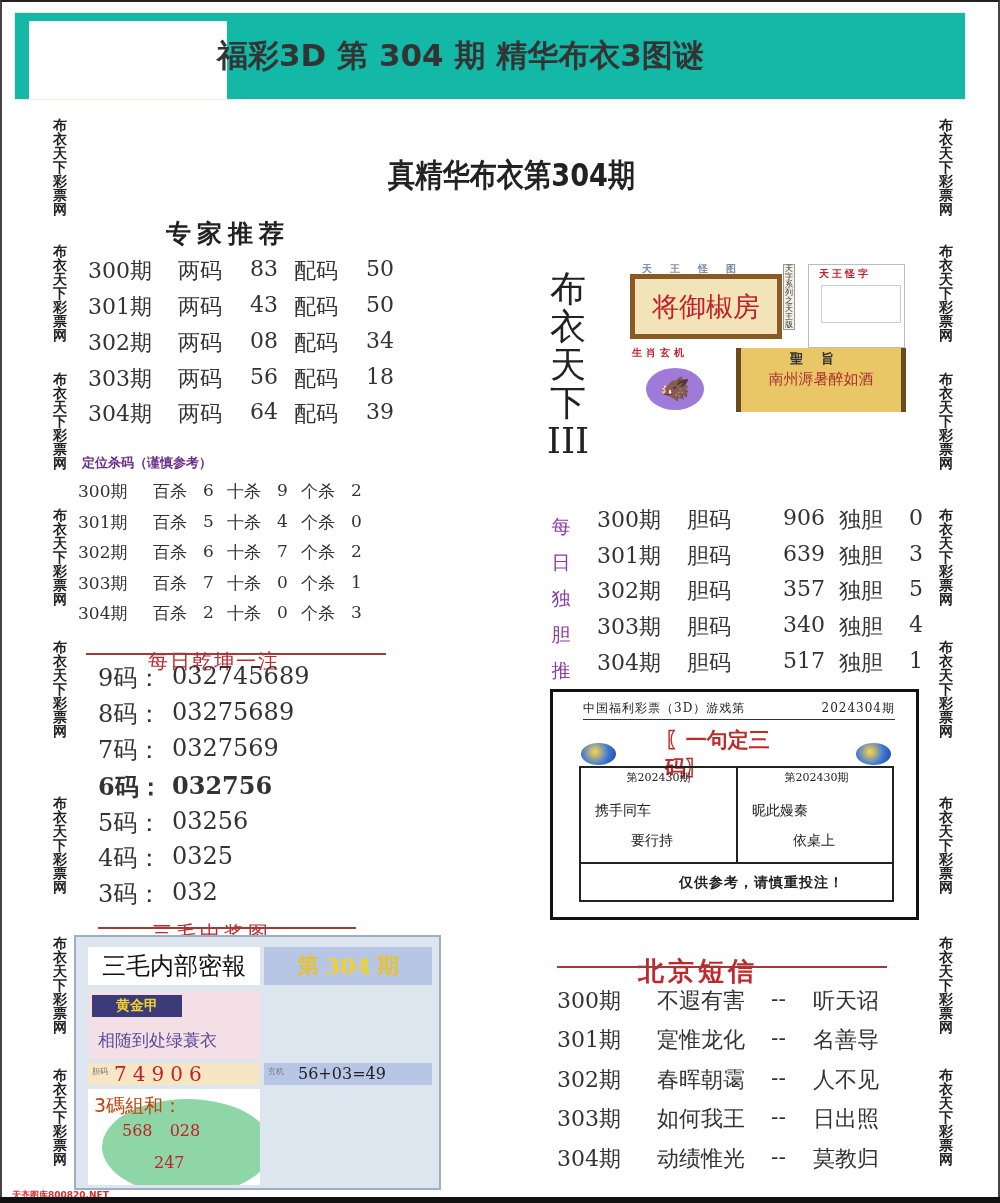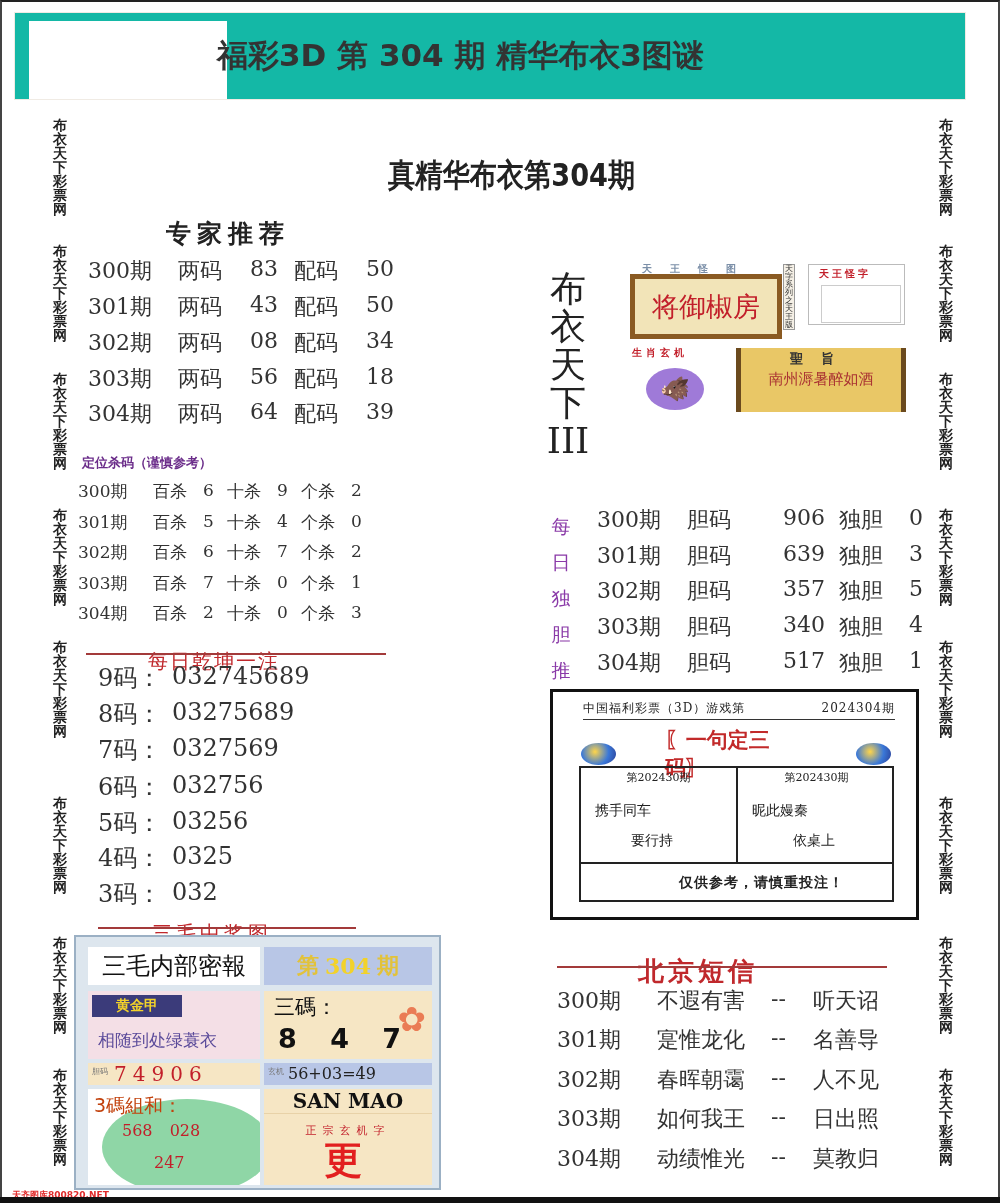--- a/index.html
+++ b/index.html
@@ -31,21 +31,21 @@
   .daily .row { left: 98px; font-size: 24px; color: #333; }
   .daily .lbl { width: 74px; }
 
   .bupin { position: absolute; left: 545px; top: 270px; width: 46px; font-family: "DejaVu Sans", sans-serif; font-size: 36px; line-height: 38px; color: #222; text-align: center; }
 
   .puzzle { position: absolute; left: 630px; top: 262px; width: 278px; height: 152px; }
   .pz-top-label { position: absolute; left: 12px; top: 0; font-size: 10px; color: #7b8fa8; letter-spacing: 18px; font-weight: bold; }
   .pz-main { position: absolute; left: 0; top: 12px; width: 152px; height: 65px; background: #f2e4b8; border: 5px solid #8a5a22; display: flex; align-items: center; justify-content: center; }
   .pz-main span { font-size: 27px; color: #c21f2a; font-family: "DejaVu Serif", serif; }
   .pz-vert { position: absolute; left: 153px; top: 2px; width: 12px; font-size: 8px; line-height: 8px; color: #333; text-align: center; background: #f5f0e6; border: 1px solid #999; }
-  .pz-right { position: absolute; left: 178px; top: 2px; width: 97px; height: 61px; border: 1px solid #bbb; background: #fff; }
+  .pz-right { position: absolute; left: 178px; top: 2px; width: 97px; height: 84px; border: 1px solid #bbb; background: #fff; }
   .pz-right .lbl { position: absolute; left: 10px; top: 2px; font-size: 10px; color: #c21f2a; letter-spacing: 3px; font-weight: bold; }
   .pz-right .box { position: absolute; left: 12px; top: 20px; width: 80px; height: 38px; border: 1px solid #ccc; }
   .pz-red-label { position: absolute; left: 2px; top: 84px; font-size: 10px; color: #c21f2a; letter-spacing: 4px; font-weight: bold; }
   .pz-pig { position: absolute; left: 16px; top: 106px; width: 58px; height: 42px; border-radius: 50%; background: #9f7ad8; display: flex; align-items: center; justify-content: center; font-size: 24px; color: #f2a0b8; }
   .pz-scroll { position: absolute; left: 106px; top: 86px; width: 170px; height: 64px; background: #e9c766; border-left: 5px solid #6b4a1e; border-right: 5px solid #6b4a1e; padding-left: 20px; }
   .pz-scroll .t1 { position: absolute; left: 0; width: 100%; top: 2px; text-align: center; font-size: 13px; font-weight: bold; letter-spacing: 18px; color: #333; }
   .pz-scroll .t2 { position: absolute; left: 0; width: 100%; top: 22px; text-align: center; font-size: 15px; color: #a33; }
 
   .dan-label { position: absolute; left: 546px; top: 508px; width: 30px; font-size: 19px; line-height: 36px; color: #8a3aa8; text-align: center; }
   .dan .row { left: 597px; font-size: 22px; color: #333; }
@@ -77,21 +77,21 @@
   .sm3 .sub { position: absolute; left: 10px; top: 38px; font-size: 17px; color: #5a4a9a; }
   .sm4 { left: 188px; top: 54px; width: 168px; height: 68px; background: #f6e6c4; }
   .sm4 .lab { position: absolute; left: 10px; top: 2px; font-family: "DejaVu Sans", sans-serif; font-size: 21px; color: #111; }
   .sm4 .digits { position: absolute; left: 14px; top: 32px; font-family: "DejaVu Sans", sans-serif; font-weight: bold; font-size: 27px; color: #111; word-spacing: 24px; }
   .sm4 .flower { position: absolute; right: 6px; top: 8px; font-size: 34px; color: #e8623a; opacity: 0.8; }
   .sm5 { left: 12px; top: 126px; width: 172px; height: 22px; background: #f6e6c4; }
   .sm5 .k { position: absolute; left: 4px; top: 3px; font-size: 8px; color: #777; }
   .sm5 .v { position: absolute; left: 26px; top: -1px; font-size: 20px; color: #c21f2a; letter-spacing: 6px; }
   .sm6 { left: 188px; top: 126px; width: 168px; height: 22px; background: #b8c6e6; }
   .sm6 .k { position: absolute; left: 4px; top: 3px; font-size: 8px; color: #777; }
-  .sm6 .v { position: absolute; left: 24px; top: 1px; font-size: 16px; color: #222; }
+  .sm6 .v { position: absolute; left: 34px; top: 1px; font-size: 16px; color: #222; }
   .sm7 { left: 12px; top: 152px; width: 172px; height: 96px; background: #fff; }
   .sm7 .oval { position: absolute; left: 14px; top: 10px; width: 170px; height: 96px; border-radius: 50%; background: #8fd6a6; }
   .sm7 .lab { position: absolute; left: 6px; top: 4px; font-family: "DejaVu Sans", sans-serif; font-size: 19px; color: #c2410c; }
   .sm7 .a { position: absolute; left: 34px; top: 32px; font-size: 16px; color: #c21f2a; word-spacing: 12px; }
   .sm7 .b { position: absolute; left: 66px; top: 64px; font-size: 16px; color: #c21f2a; }
   .sm8 { left: 188px; top: 152px; width: 168px; height: 96px; background: #f6e6c4; }
   .sm8 .t { position: absolute; left: 0; width: 100%; top: 0; text-align: center; font-size: 20px; font-weight: bold; color: #111; border-bottom: 1px solid #e8d2a8; }
   .sm8 .s { position: absolute; left: 0; width: 100%; top: 34px; text-align: center; font-size: 11px; color: #c21f2a; letter-spacing: 6px; }
   .sm8 .big { position: absolute; left: 60px; top: 46px; font-size: 38px; color: #e21f1f; font-weight: bold; }
 
@@ -351,21 +351,21 @@
       <span>032745689</span>
     </div>
   <div class="row" style="top:698px;">
       <span class="lbl">8码：</span>
       <span>03275689</span>
     </div>
   <div class="row" style="top:734px;">
       <span class="lbl">7码：</span>
       <span>0327569</span>
     </div>
-  <div class="row" style="top:771px;">
+  <div class="row" style="top:771px;font-weight:bold;">
       <span class="lbl">6码：</span>
       <span>032756</span>
     </div>
   <div class="row" style="top:807px;">
       <span class="lbl">5码：</span>
       <span>03256</span>
     </div>
   <div class="row" style="top:842px;">
       <span class="lbl">4码：</span>
       <span>0325</span>
@@ -383,43 +383,33 @@
   <div class="sm sm1">三毛内部密報</div>
   <div class="sm sm2">
     <span>第</span>
       <span class="n">304</span>
       <span>期</span>
   </div>
   <div class="sm sm3">
     <span class="brand">黄金甲</span>
     <span class="sub">相随到处绿蓑衣</span>
   </div>
-  <div class="sm sm4">
-    <span class="lab">三碼：</span>
-    <span class="digits">8 4 7</span>
-    <span class="flower">✿</span>
-  </div>
   <div class="sm sm5">
     <span class="k">胆码</span>
     <span class="v">74906</span>
   </div>
   <div class="sm sm6">
     <span class="k">玄机</span>
     <span class="v">56+03=49</span>
   </div>
   <div class="sm sm7">
     <div class="oval"></div>
     <span class="lab">3碼組和：</span>
     <span class="a">568 028</span>
     <span class="b">247</span>
-  </div>
-  <div class="sm sm8">
-    <span class="t">SAN MAO</span>
-    <span class="s">正宗玄机字</span>
-    <span class="big">更</span>
   </div>
 </div>
 
 <div class="bupin">
   <span style="display:block">布</span>
   <span style="display:block">衣</span>
   <span style="display:block">天</span>
   <span style="display:block">下</span>
   <span style="display:block;font-family:'DejaVu Serif',serif">III</span>
 </div>

